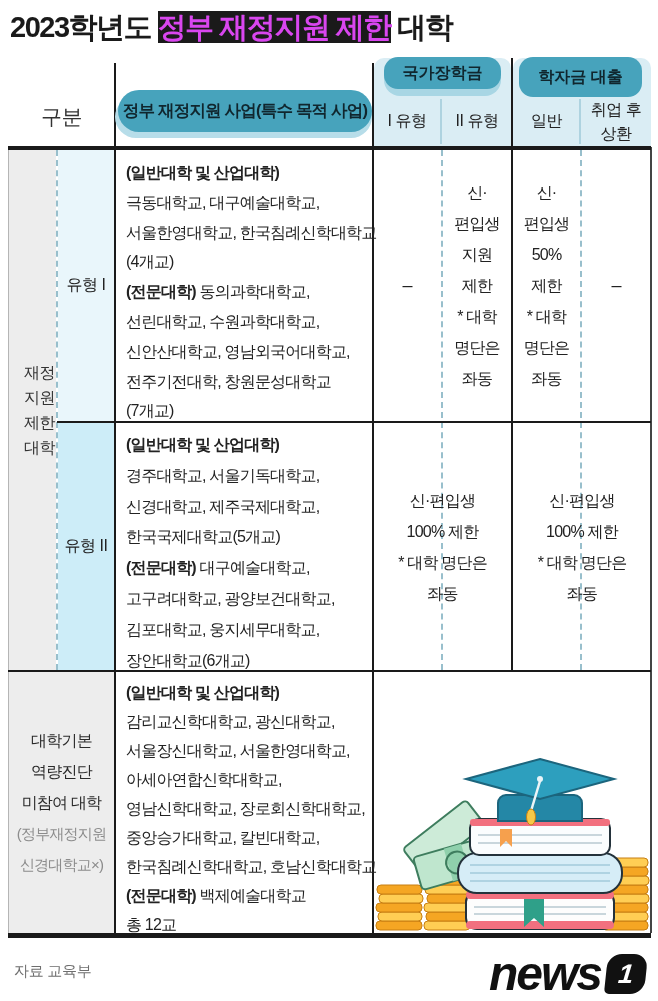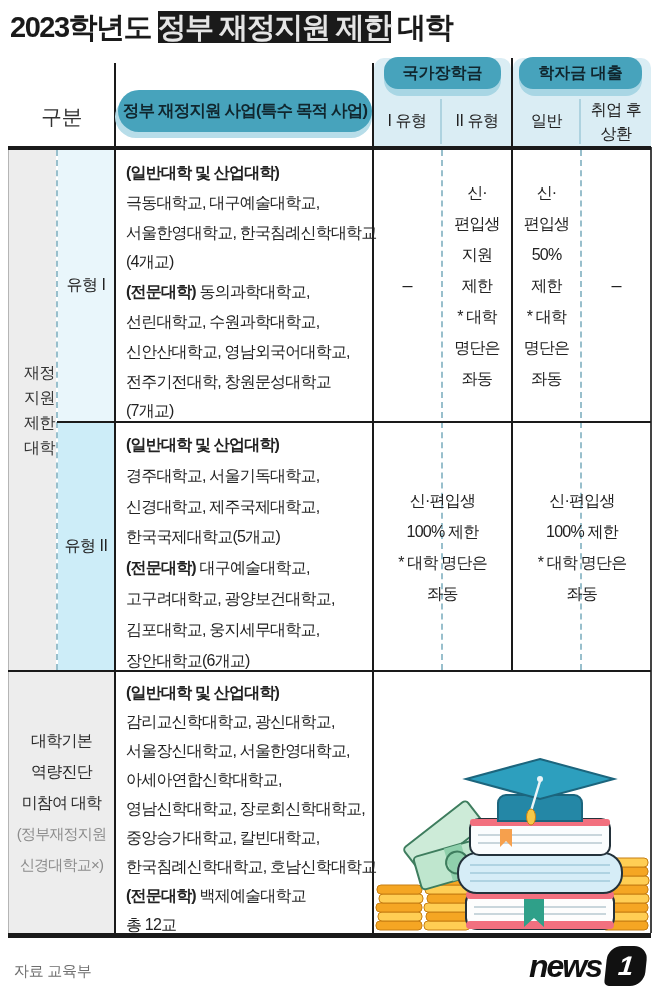--- a/index.html
+++ b/index.html
@@ -5,33 +5,33 @@
   * { margin:0; padding:0; box-sizing:border-box; }
   body { background:#fff; }
   .page {
     position:relative; width:658px; height:1001px; background:#ffffff;
     font-family:"Liberation Sans","DejaVu Sans",sans-serif; color:#1a1a1a; overflow:hidden;
   }
   .abs { position:absolute; }
 
   
   .title { left:10px; top:8px; font-size:29px; font-weight:800; letter-spacing:-1.5px; white-space:nowrap; }
-  .title .hl { color:#e5e5e5; }
+  .title .hl { color:#d946ef; }
 
   
   .panel { background:#DAEDF4; border-radius:10px 10px 0 0; }
   .panel-sch { left:374px; top:58px; width:137px; height:88px; }
   .panel-loan { left:513px; top:58px; width:138px; height:88px; }
   .pill-back { background:#A8D6E4; border-radius:17px; }
   .pill-front { background:#47A3BC; border-radius:14px; display:flex; align-items:center; justify-content:center;
                 font-weight:700; color:#10262e; white-space:nowrap; }
   .pb-sch { left:384px; top:64px; width:117px; height:32px; }
   .pf-sch { left:384px; top:57px; width:117px; height:32px; font-size:16px; }
   .pb-loan { left:519px; top:64px; width:123px; height:32px; }
-  .pf-loan { left:519px; top:57px; width:123px; height:32px; font-size:16px; }
+  .pf-loan { left:519px; top:57px; width:123px; height:40px; font-size:16px; }
   .pb-prog { left:115px; top:96px; width:257px; height:42px; border-radius:21px; background:#B7DDE9; }
   .pf-prog { left:118px; top:90px; width:254px; height:42px; border-radius:21px; font-size:16.5px; letter-spacing:-0.8px; }
 
   .h-gubun { left:8px; top:103px; width:107px; text-align:center; font-size:21px; color:#333; letter-spacing:-0.5px; }
   .h-sub { display:flex; align-items:center; justify-content:center; font-size:16px; color:#222; letter-spacing:-0.5px; text-align:center; }
   .h-sub1 { left:372px; top:97px; width:70px; height:49px; }
   .h-sub2 { left:442px; top:97px; width:70px; height:49px; }
   .h-sub3 { left:513px; top:97px; width:67px; height:49px; }
   .h-sub4 { left:581px; top:94px; width:70px; height:55px; flex-direction:column; line-height:24px; }
   .h-sep { width:2px; background:#AED3E0; }
@@ -84,21 +84,21 @@
   .cell-icl{ left:582px; top:150px; width:68px; height:271px; font-size:18px; }
   .cell-sch2 { left:374px; top:423px; width:137px; height:247px; }
   .cell-loan2{ left:513px; top:423px; width:138px; height:247px; }
 
   
   .illus { left:374px; top:757px; width:277px; height:176px; }
 
   
   .source { left:14px; top:962px; font-size:15px; color:#6E6E6E; letter-spacing:-0.3px; }
   .logo { right:12px; top:946px; display:flex; align-items:center; }
-  .logo-news { font-style:italic; font-weight:800; font-size:32px; letter-spacing:-2px; color:#111; }
+  .logo-news { font-style:italic; font-weight:800; font-size:48px; letter-spacing:-2px; color:#111; }
   .logo-one { display:inline-block; width:40px; height:40px; background:#111; color:#fff;
               border-radius:14px 14px 14px 5px; transform:skew(-6deg); text-align:center;
               line-height:40px; font-style:italic; font-weight:800; font-size:27px; margin-left:5px; }
 </style>
 </head>
 <body>
 
 <div class="page">
 
   <div class="abs title">

